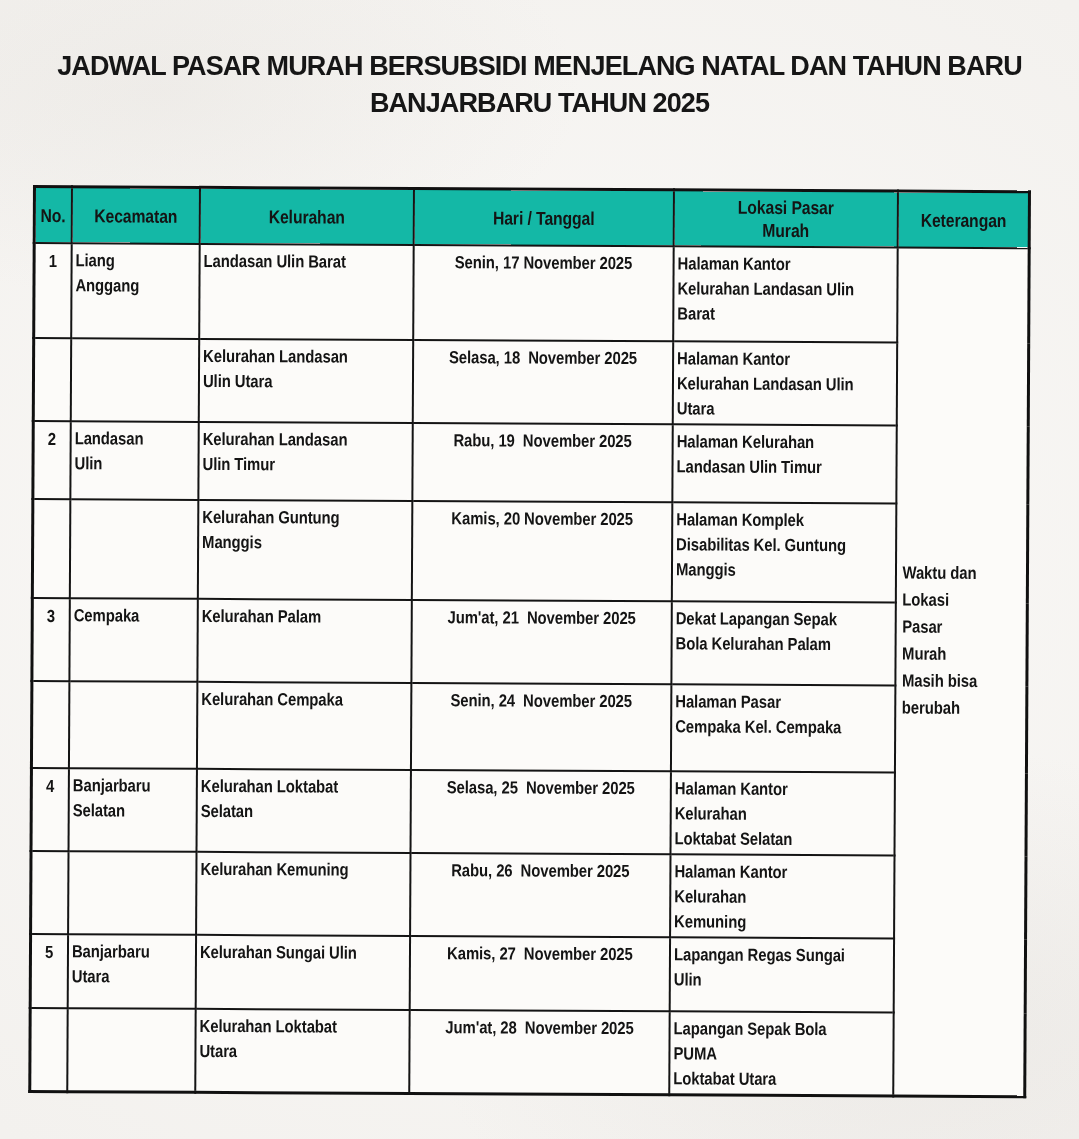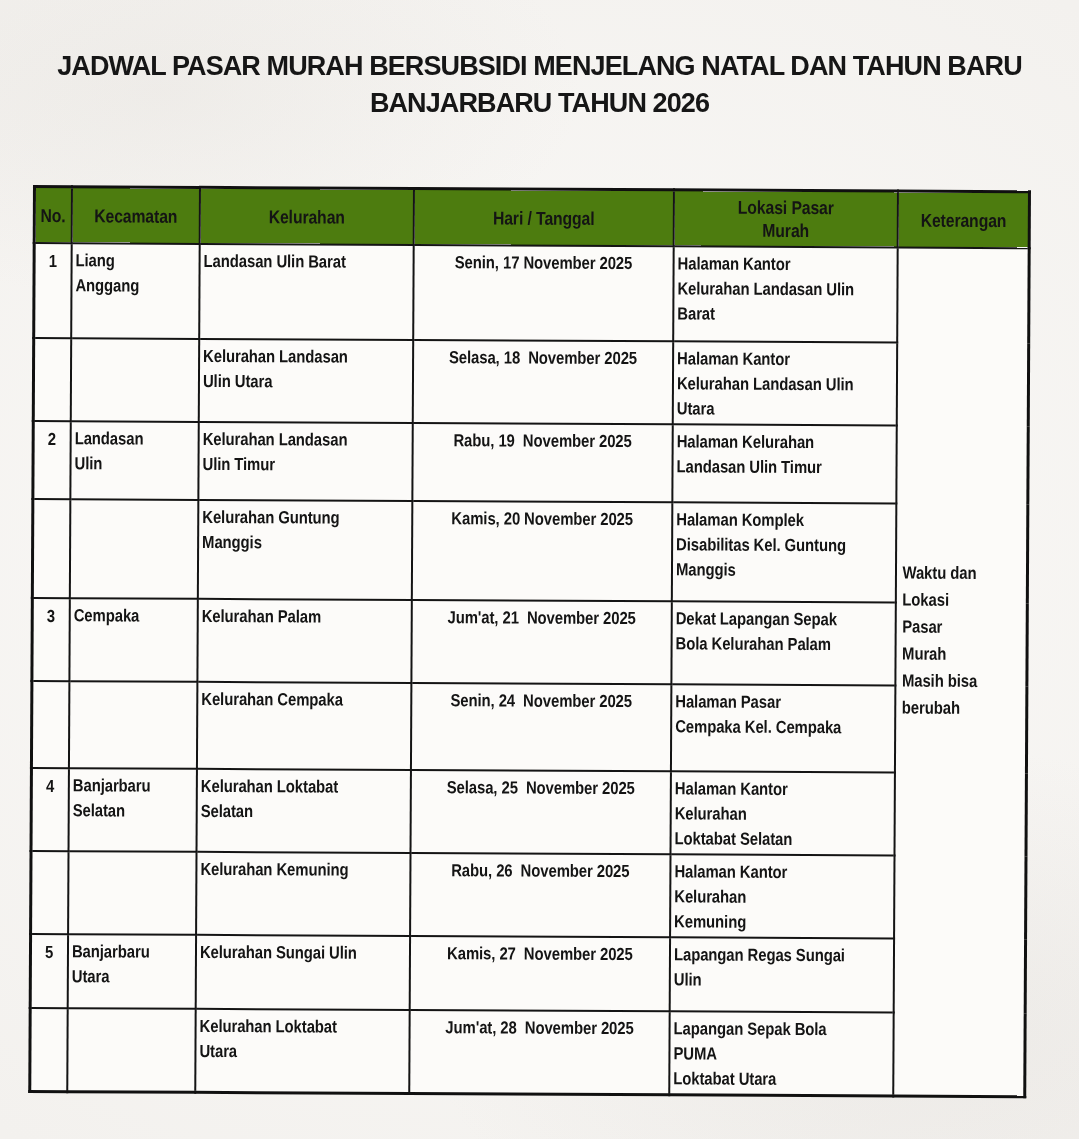--- a/index.html
+++ b/index.html
@@ -24,21 +24,21 @@
   table{
     border-collapse:collapse;table-layout:fixed;width:995px;
     background:#fcfbf9;
   }
   td,th{
     border:2.5px solid #141414;
     padding:2px 3px;vertical-align:top;overflow:hidden;
   }
   table{border:3px solid #101010;}
   thead th{
-    background:#4d7c0f;vertical-align:middle;text-align:center;
+    background:#14b8a6;vertical-align:middle;text-align:center;
     font-weight:bold;height:52px;padding:1px 2px;
   }
   
   .t{
     white-space:pre-wrap;
     font-size:17.5px;line-height:25px;font-weight:bold;
     transform:scaleX(0.85);transform-origin:0 0;width:117.6%;
     letter-spacing:-0.1px;
   }
   th .t{transform-origin:0 50%;text-align:center;font-size:18.5px;line-height:23px;}
@@ -57,21 +57,21 @@
   tbody tr:nth-child(7){height:80px;}
   tbody tr:nth-child(8){height:80px;}
   tbody tr:nth-child(9){height:74px;}
   tbody tr:nth-child(10){height:77px;}
 </style>
 </head>
 <body>
 
 <div class="title">
   <div>JADWAL PASAR MURAH BERSUBSIDI MENJELANG NATAL DAN TAHUN BARU</div>
-  <div>BANJARBARU TAHUN 2026</div>
+  <div>BANJARBARU TAHUN 2025</div>
 </div>
 
 <div class="table-wrap">
 <table>
   <colgroup>
     <col style="width:37px">
         <col style="width:128px">
         <col style="width:214px">
     <col style="width:260px">
         <col style="width:224px">

